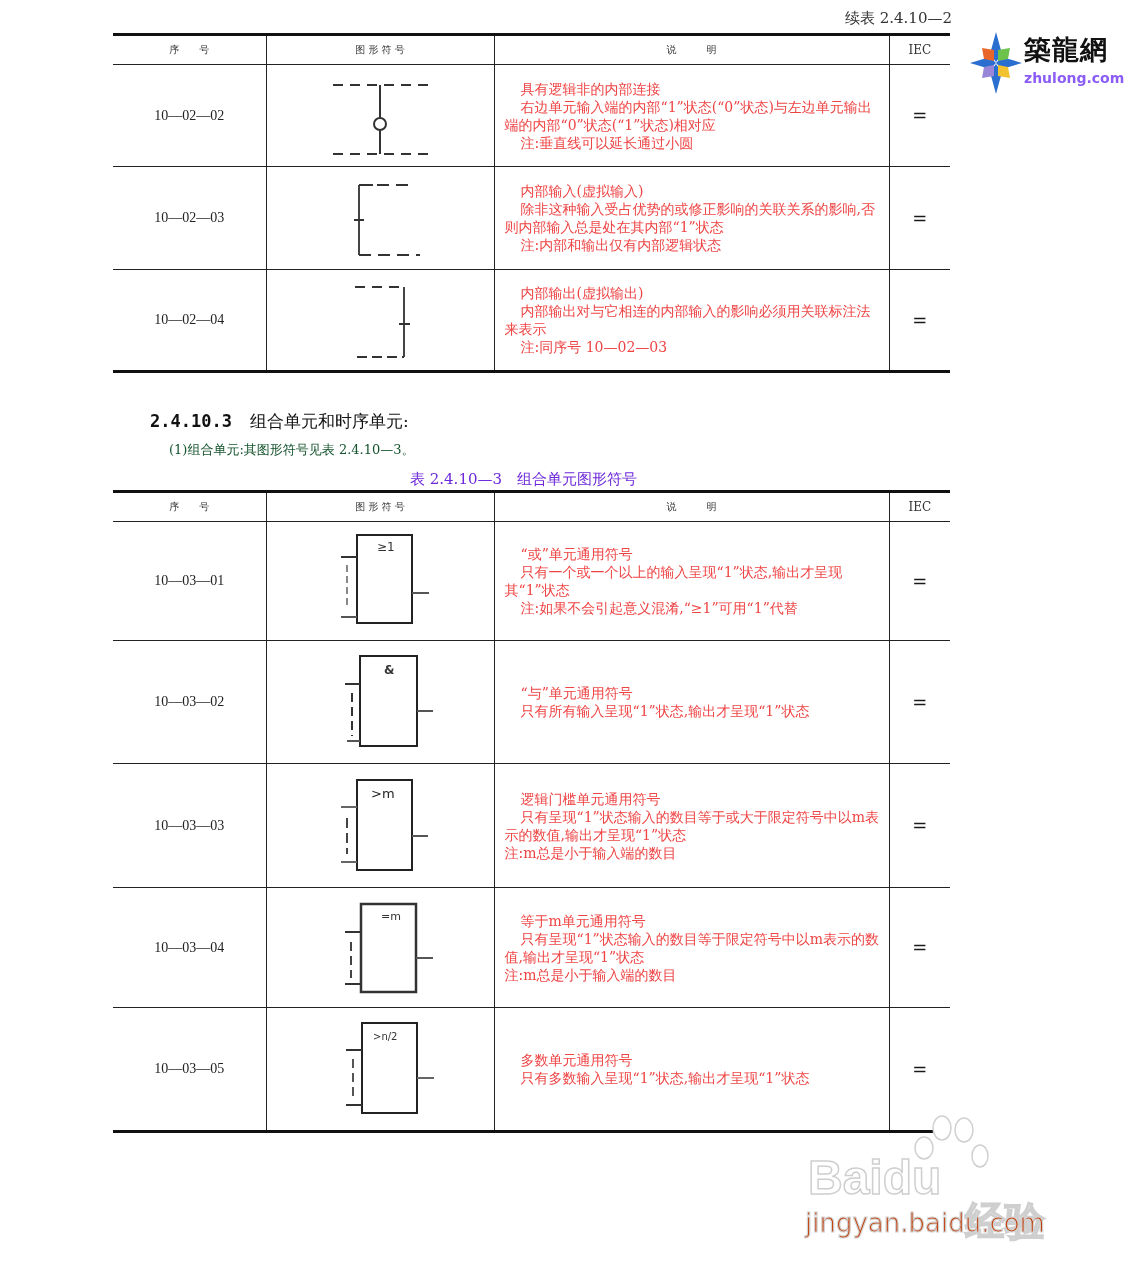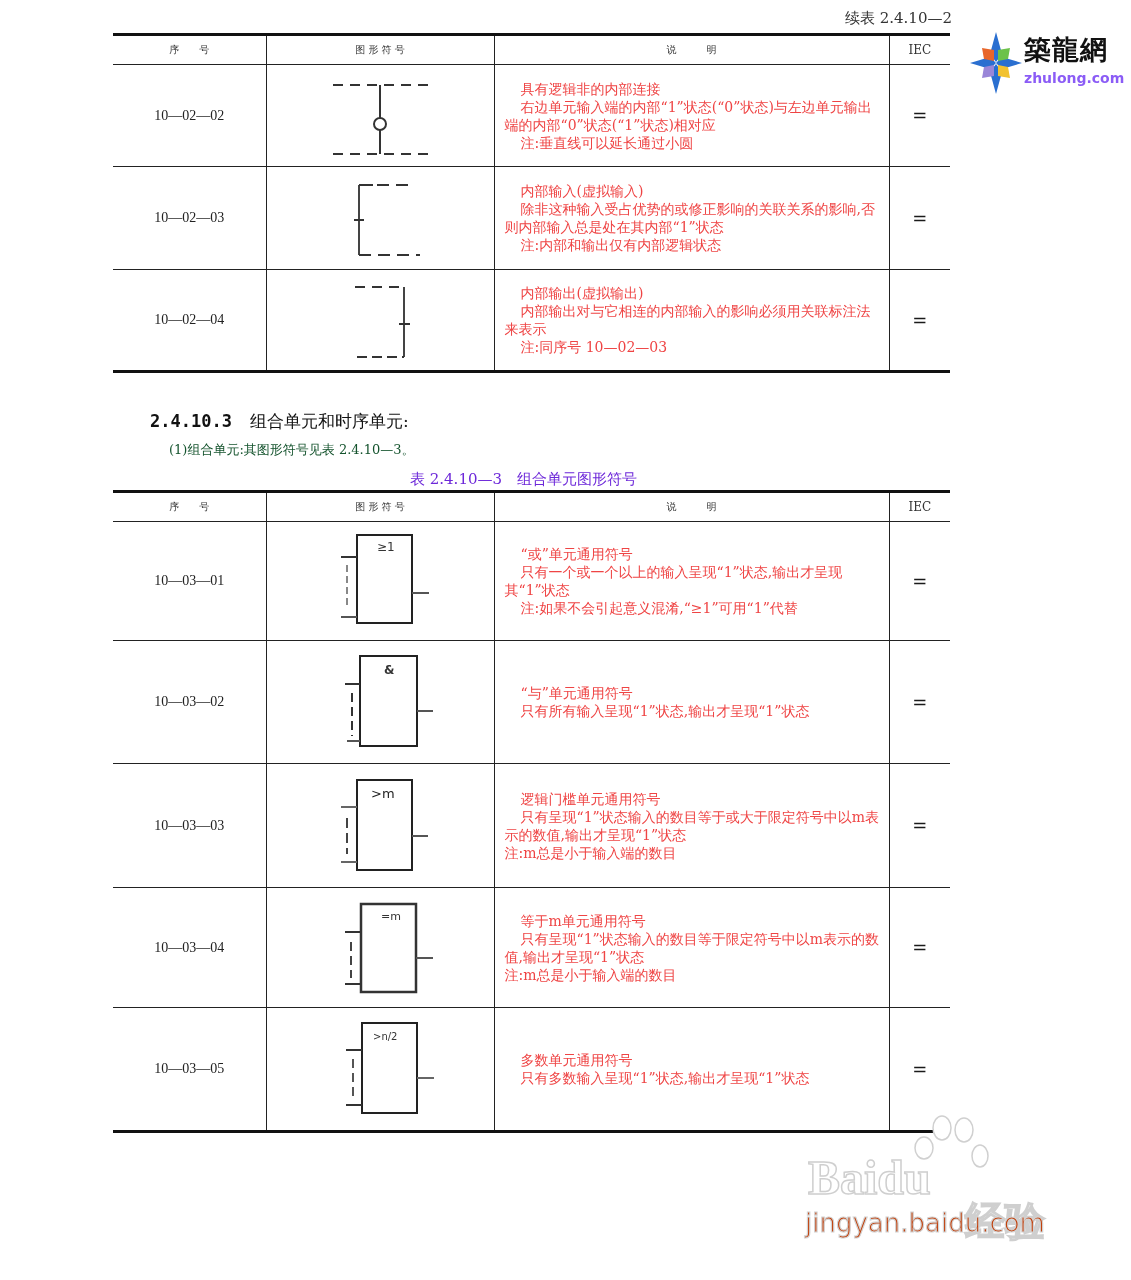--- a/index.html
+++ b/index.html
@@ -29,21 +29,21 @@
   .desc .ind { text-indent:16px; }
   .iec-h { font-size:12px !important; }
 
   .sec-head { left:113px; top:410px; font-size:17px; color:#111;margin-left:37px; }
   .sec-head b { font-family:"DejaVu Sans Mono","Liberation Mono",monospace; font-weight:bold; margin-right:18px; }
   .sec-sub { left:169px; top:441px; font-size:13px; color:#14532d; }
   .tbl-caption { left:410px; top:470px; font-size:15px; color:#6d28d9; }
 
   .watermark { left:800px; top:1108px; width:270px; height:150px; }
   .wm-bai { position:absolute; left:8px; top:42px; font-size:48px; font-weight:bold; color:#fff;
-            -webkit-text-stroke:1.5px #cfcfcf; font-family:Liberation Serif, serif; }
+            -webkit-text-stroke:1.5px #cfcfcf; font-family:Liberation Sans, sans-serif; }
   .wm-cn { position:absolute; left:165px; top:46px; font-size:40px; font-weight:bold; color:#fff;
            -webkit-text-stroke:1.5px #cfcfcf; font-family:"DejaVu Sans","Liberation Sans",sans-serif;margin-top:40px; }
   .wm-url { position:absolute; left:5px; top:100px; font-size:26px; color:#c2410c;
             -webkit-text-stroke:1.2px #d3d3d3; font-family:"DejaVu Sans","Liberation Sans",sans-serif; }
 </style>
 </head>
 <body>
 
 <div class="abs caption-cont">续表 2.4.10—2</div>
 

